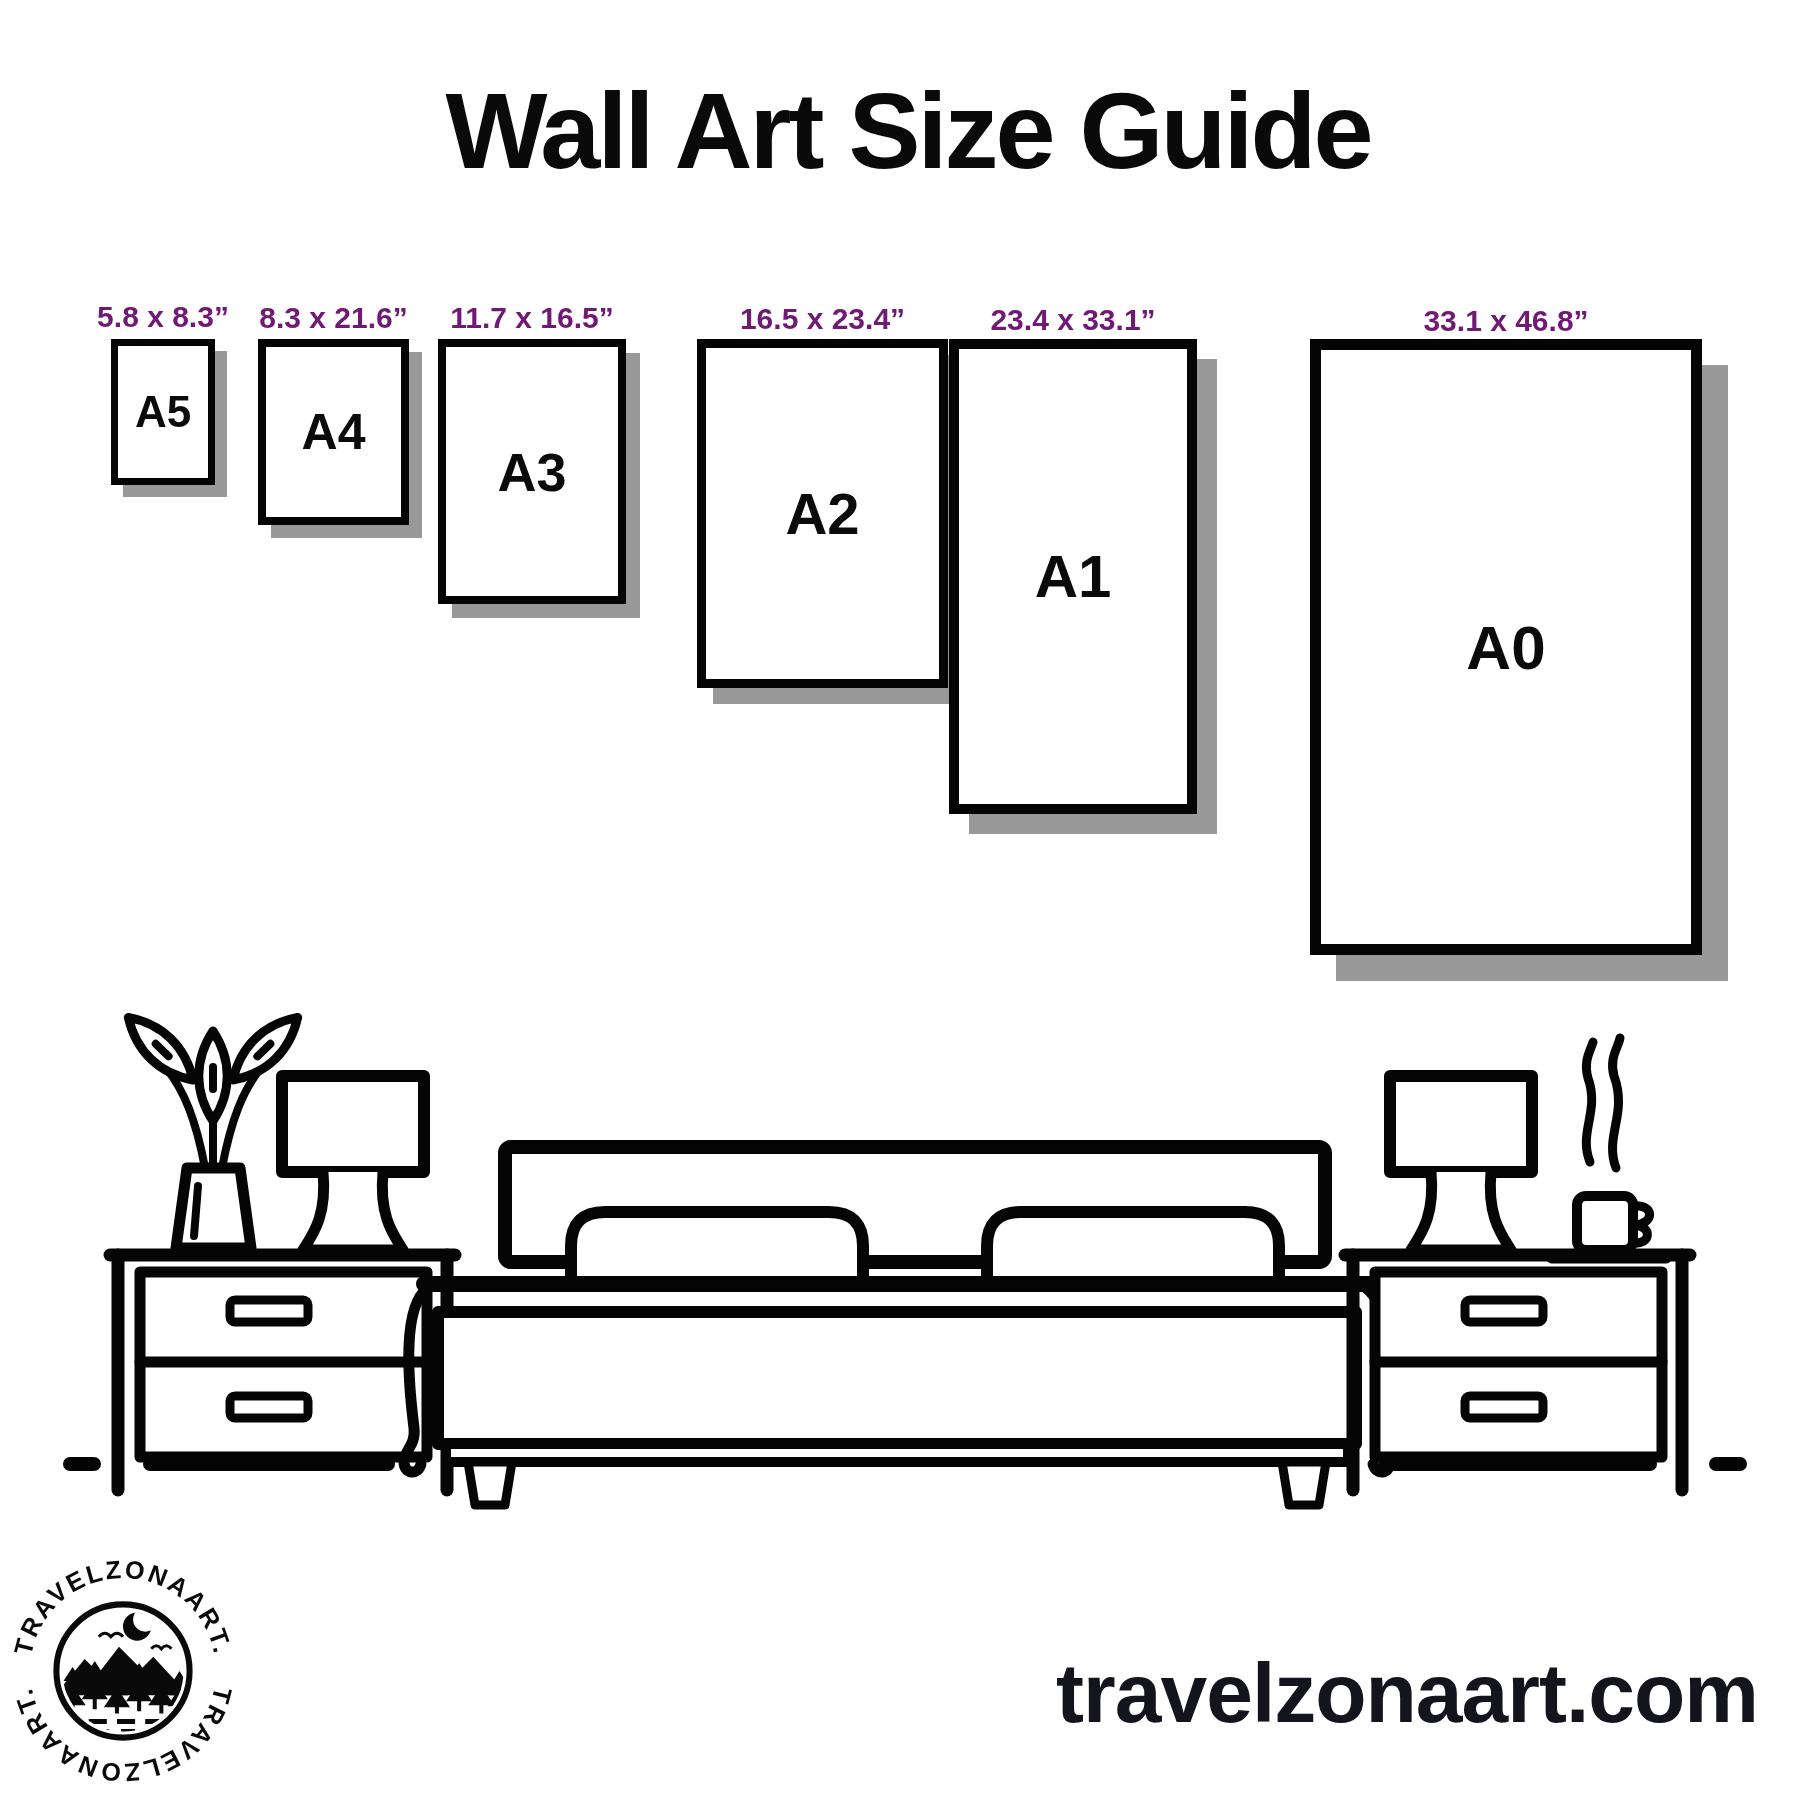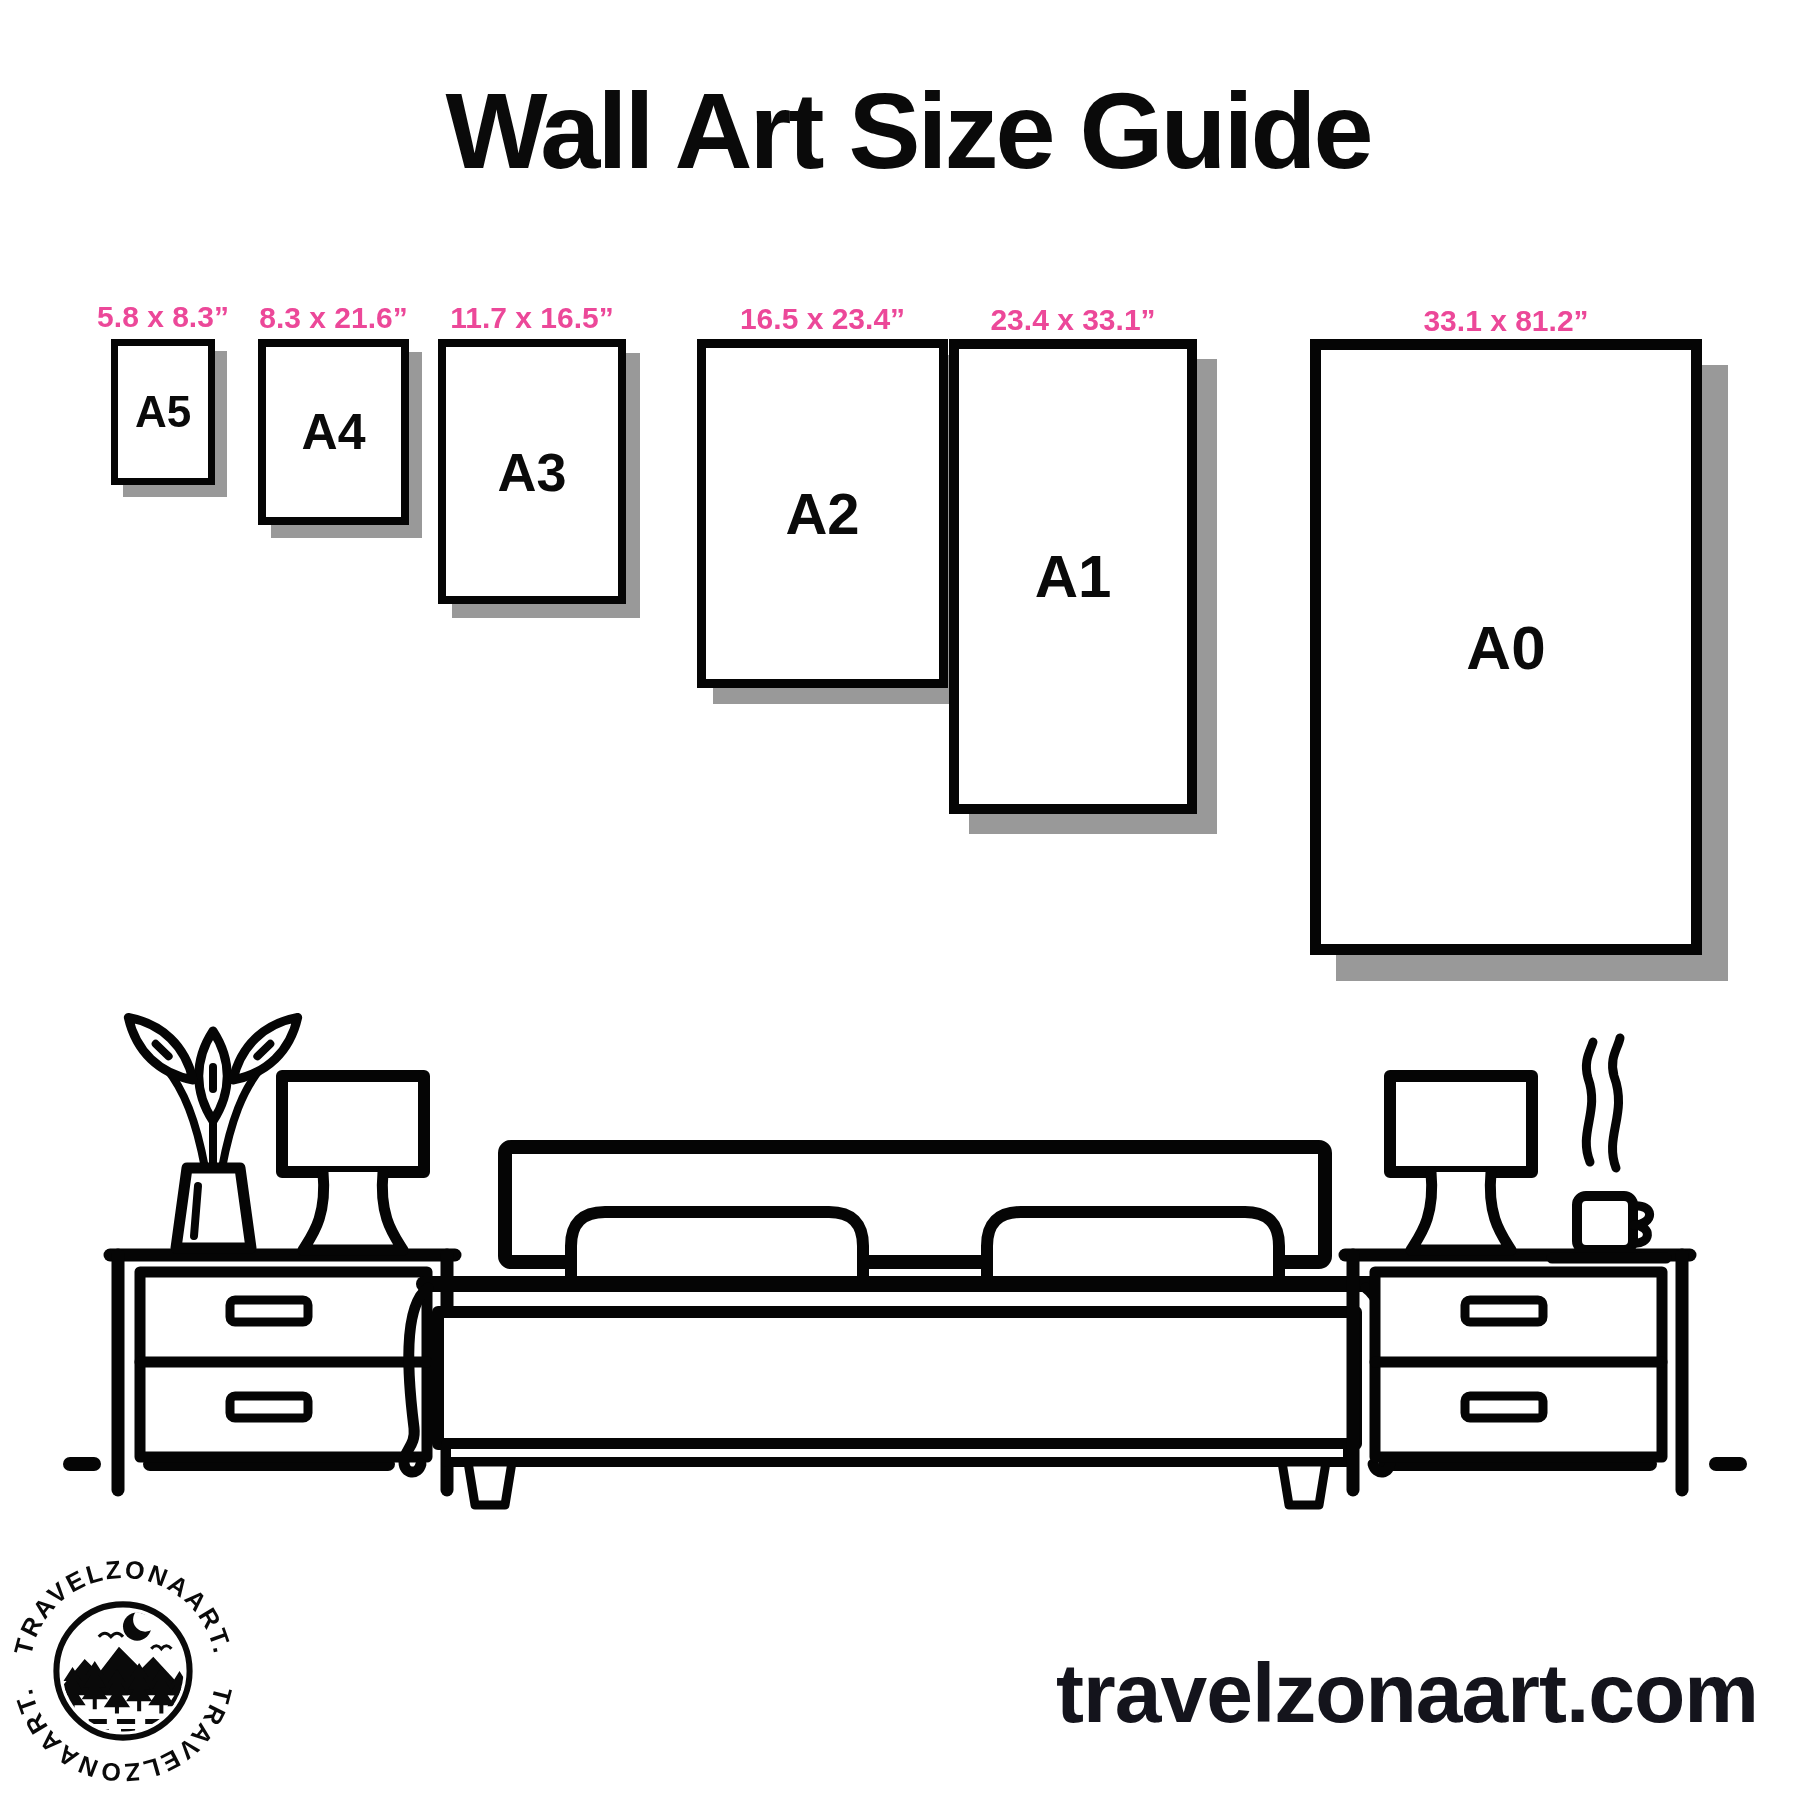--- a/index.html
+++ b/index.html
@@ -14,21 +14,21 @@
     text-align:center;font-size:108px;font-weight:bold;letter-spacing:-3px;
     margin:8px;color:#0a0a0a;
   }
   .frame{
     position:absolute;background:#fff;border-style:solid;border-color:#050505;
     box-sizing:border-box;display:flex;align-items:center;justify-content:center;
   }
   .frame .letter{font-weight:bold;color:#0a0a0a;}
   .dim-label{
     position:absolute;top:-46px;left:50%;transform:translateX(-50%);
-    font-size:30px;font-weight:bold;white-space:nowrap;color:#ec4899;
+    font-size:30px;font-weight:bold;white-space:nowrap;color:#701a75;
   }
   .scene-svg{position:absolute;left:0;top:950px;}
   .logo-svg{position:absolute;left:12px;top:1558px;}
   .website{
     position:absolute;right:42px;top:1645px;
     font-size:84px;font-weight:bold;letter-spacing:-1px;color:#14141c;
   }
 </style>
 </head>
 <body>
@@ -49,21 +49,21 @@
 </div>
 <div class="frame" style="left:697px;top:339px;width:251px;height:349px;border-width:9px;box-shadow:16px 16px 0 0 #999;">
   <span class="dim-label">16.5 x 23.4”</span>
   <span class="letter" style="font-size:58px;">A2</span>
 </div>
 <div class="frame" style="left:949px;top:339px;width:248px;height:475px;border-width:10px;box-shadow:20px 20px 0 0 #999;">
   <span class="dim-label">23.4 x 33.1”</span>
   <span class="letter" style="font-size:60px;">A1</span>
 </div>
 <div class="frame" style="left:1310px;top:339px;width:392px;height:616px;border-width:11px;box-shadow:26px 26px 0 0 #999;">
-  <span class="dim-label">33.1 x 81.2”</span>
+  <span class="dim-label">33.1 x 46.8”</span>
   <span class="letter" style="font-size:62px;">A0</span>
 </div>
 
 <svg class="scene-svg" width="1800" height="560" viewBox="0 0 1800 560" fill="none" stroke="#050505" stroke-linecap="round" stroke-linejoin="round">
   <defs>
     <path id="leaf" d="M0,-44 C-19,-15 -19,17 0,46 C19,17 19,-15 0,-44 Z"></path>
     <g id="lamp">
       <rect x="-71" y="0" width="142" height="96" stroke-width="12" fill="#fff"></rect>
       <line x1="28" y1="96" x2="28" y2="136" stroke-width="10"></line>
       <path d="M-30,96 C-26,140 -40,158 -50,174 L50,174 C40,158 26,140 30,96" stroke-width="11" fill="#fff"></path>

